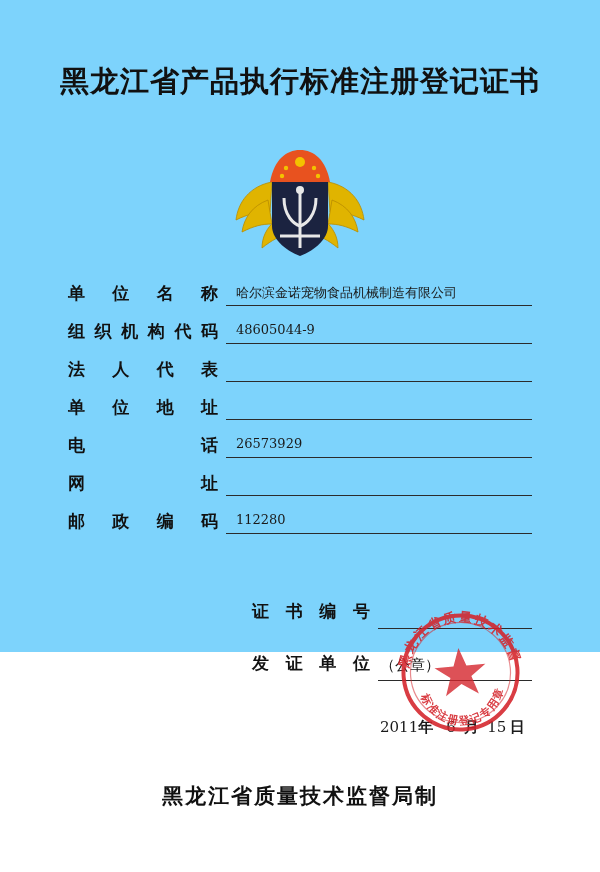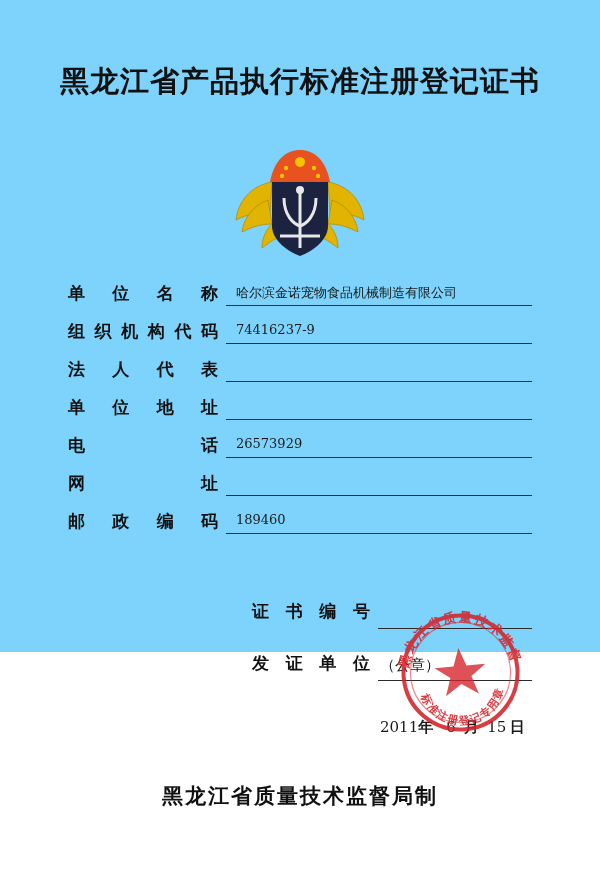--- a/index.html
+++ b/index.html
@@ -226,21 +226,21 @@
 
     <div class="field-row">
       <div class="field-label">
         <span>组</span>
         <span>织</span>
         <span>机</span>
         <span>构</span>
         <span>代</span>
         <span>码</span>
       </div>
-      <div class="field-value">74416237-9</div>
+      <div class="field-value">48605044-9</div>
       <div class="field-line"></div>
     </div>
 
     <div class="field-row">
       <div class="field-label">
         <span>法</span>
         <span>人</span>
         <span>代</span>
         <span>表</span>
       </div>
@@ -274,21 +274,21 @@
       <div class="field-line"></div>
     </div>
 
     <div class="field-row">
       <div class="field-label">
         <span>邮</span>
         <span>政</span>
         <span>编</span>
         <span>码</span>
       </div>
-      <div class="field-value">189460</div>
+      <div class="field-value">112280</div>
       <div class="field-line"></div>
     </div>
 
   </div>
 
   <div class="lower">
 
     <div class="lower-row">
       <div class="lower-label">
         <span>证</span>

